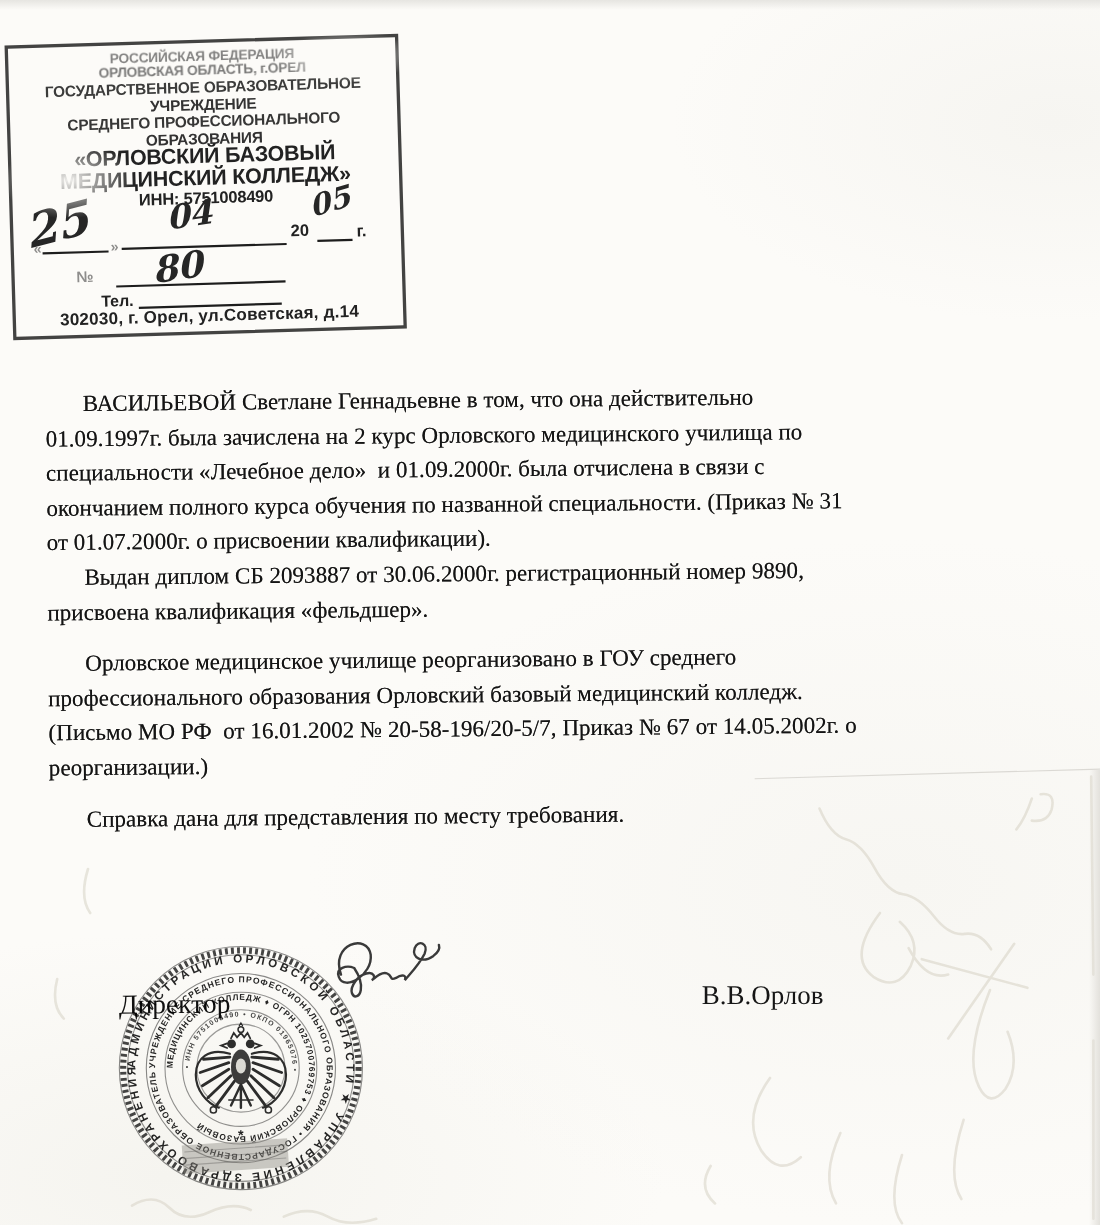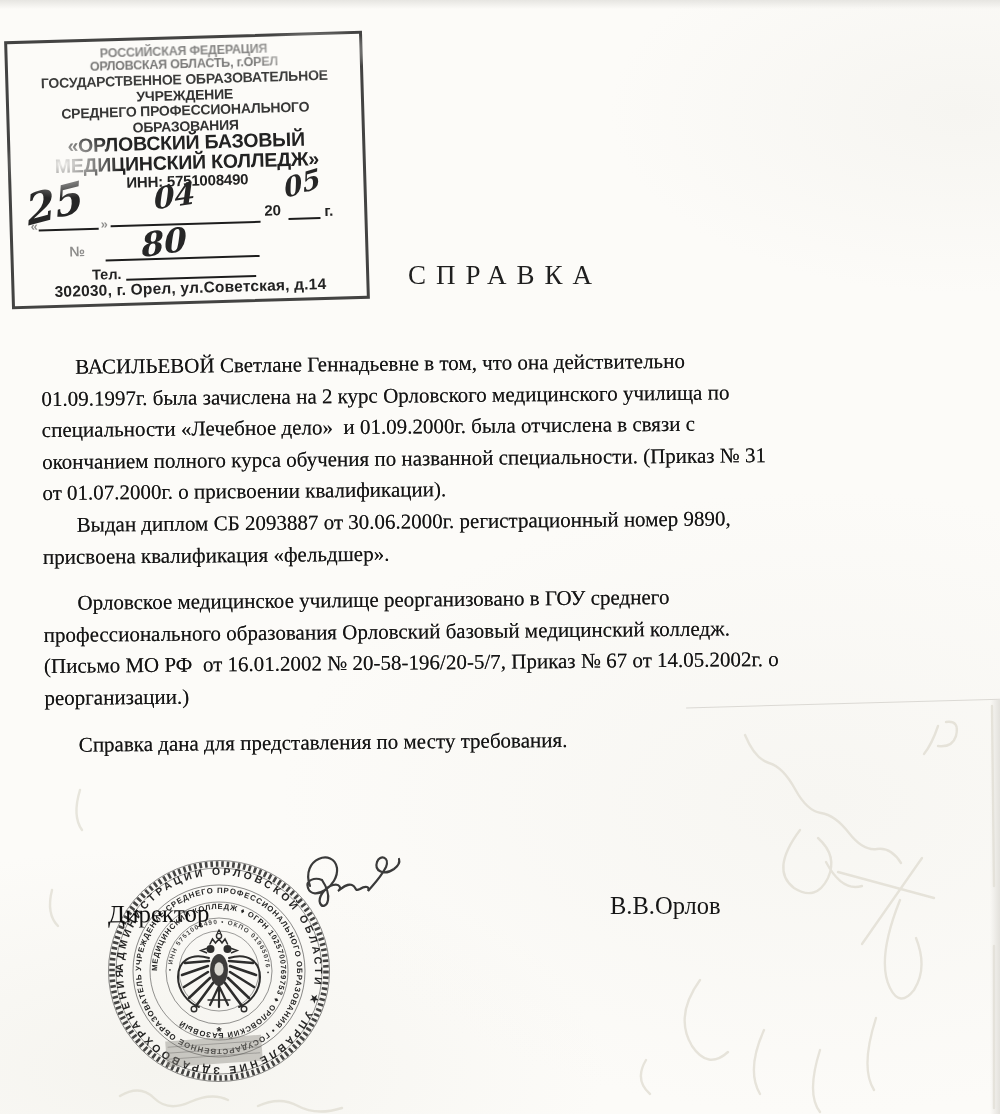--- a/index.html
+++ b/index.html
@@ -69,21 +69,21 @@
     transform:rotate(-0.55deg);transform-origin:0 50%;
     font-size:21px;line-height:31.6px;color:#141414;
     text-shadow:0 0 .4px rgba(20,20,20,.7);}
   .bline{white-space:pre;}
   .indent{padding-left:34px;}
   .pgap{margin-top:15px;}
 
   
   .director{position:absolute;left:108px;top:900px;font-size:25px;color:#101010;
     mix-blend-mode:multiply;transform:rotate(-0.6deg);}
-  .signame{position:absolute;left:610px;top:892px;font-size:24.5px;color:#161616;}
+  .signame{position:absolute;left:638px;top:892px;font-size:24.5px;color:#161616;}
   .sigsvg{position:absolute;left:282px;top:842px;}
 
   
   .sealwrap{position:absolute;left:104px;top:856px;width:230px;height:230px;
     mix-blend-mode:multiply;}
   .seal text{font-family:"Liberation Sans",sans-serif;font-weight:bold;fill:#262626;}
 
   
   .crease{position:absolute;left:686px;top:703px;width:318px;height:1px;
     background:#dbd9d4;transform:rotate(-1.6deg);}
@@ -140,21 +140,20 @@
 
     <span class="pr pr-tel">Тел.</span>
     <span class="blank bl-tel"></span>
 
     <div class="st-addr">302030, г. Орел, ул.Советская, д.14</div>
 
     <div class="fade fade1"></div>
     <div class="fade fade2"></div>
   </div>
 
-  <div class="title">СПРАВКА</div>
 
   <div class="bodytext">
     <div class="bline indent">ВАСИЛЬЕВОЙ Светлане Геннадьевне в том, что она действительно</div>
     <div class="bline">01.09.1997г. была зачислена на 2 курс Орловского медицинского училища по</div>
     <div class="bline">специальности «Лечебное дело»  и 01.09.2000г. была отчислена в связи с</div>
     <div class="bline">окончанием полного курса обучения по названной специальности. (Приказ № 31</div>
     <div class="bline">от 01.07.2000г. о присвоении квалификации).</div>
     <div class="bline indent">Выдан диплом СБ 2093887 от 30.06.2000г. регистрационный номер 9890,</div>
     <div class="bline">присвоена квалификация «фельдшер».</div>
     <div class="bline indent pgap">Орловское медицинское училище реорганизовано в ГОУ среднего</div>

